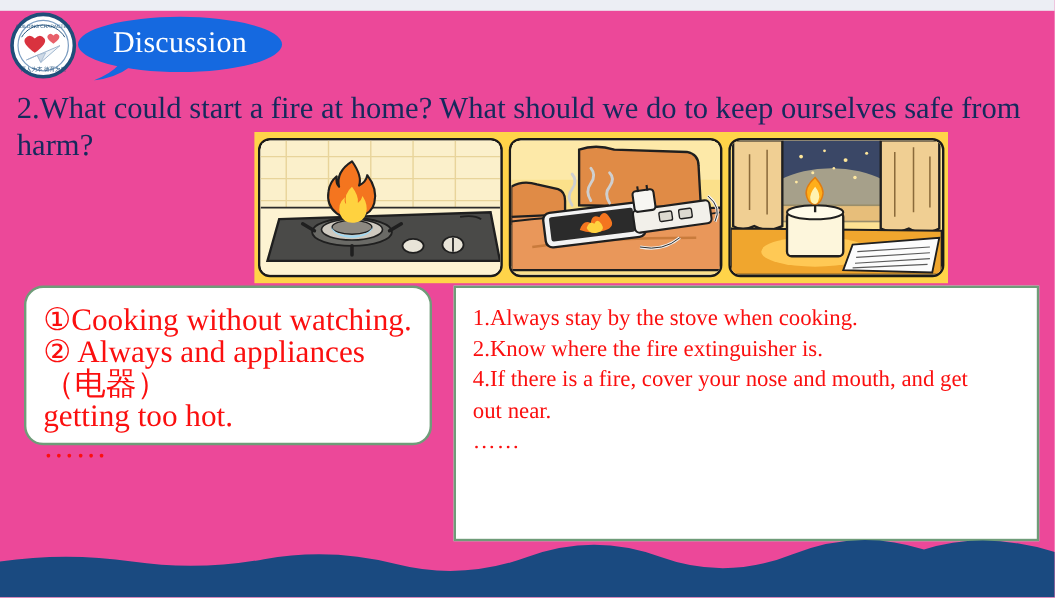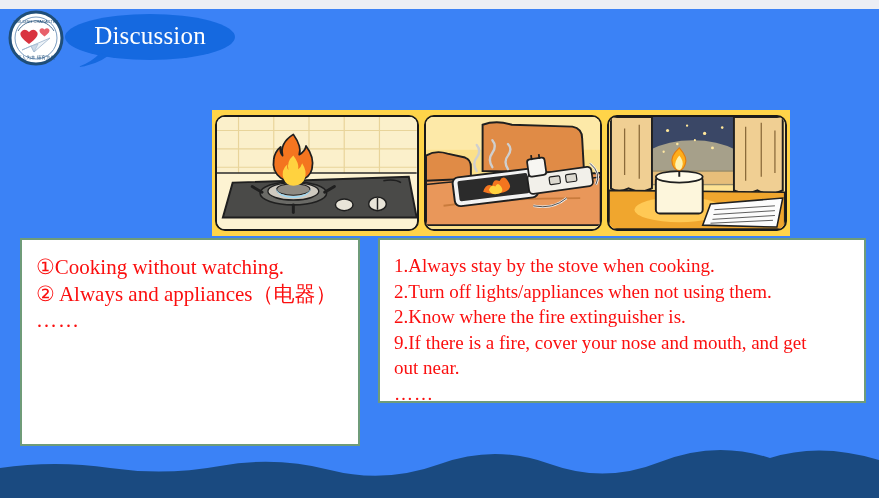--- a/index.html
+++ b/index.html
@@ -12,21 +12,21 @@
     overflow: hidden;
     background: #ffffff;
     font-family: "Liberation Serif", serif;
     position: relative;
   }
   #slide {
     position: absolute;
     inset: 0;
     width: 879px;
     height: 498px;
-    background: #3b82f6;
+    background: #ec4899;
   }
   .top-strip {
     position: absolute;
     top: 0; left: 0;
     width: 879px;
     height: 9px;
     background: #eceef4;
   }
 
   
@@ -104,30 +104,31 @@
     border: 2px solid #6f9c79;
     background: #ffffff;
     box-sizing: border-box;
     color: #fb0f0f;
     font-family: "Liberation Serif", serif;
   }
   .answer-box.left {
     left: 20px;
     top: 238px;
     width: 340px;
-    height: 208px;
+    height: 133px;
     padding: 14px 10px 0 14px;
-    font-size: 21px;
+    font-size: 26px;
     line-height: 26.5px;
+    border-radius: 16px;
   }
   .answer-box.right {
     left: 378px;
     top: 238px;
     width: 488px;
-    height: 165px;
+    height: 213px;
     padding: 13px 24px 0 14px;
     font-size: 19px;
     line-height: 25.5px;
   }
   .answer-box p { margin: 0; }
   .dots { letter-spacing: 1px; }
 
   
   .wave {
     position: absolute;
@@ -159,20 +160,21 @@
   </div>
 
   <div class="bubble">
     <svg viewBox="0 0 172 54">
       <ellipse cx="86" cy="24" rx="85" ry="23" fill="#1569e0"></ellipse>
       <path d="M36 40 q-8 9 -22 14 q18 -2 30 -11z" fill="#1569e0"></path>
     </svg>
   </div>
   <div class="bubble-label">Discussion</div>
 
+  <div class="question">2.What could start a fire at home? What should we do to keep ourselves safe from harm?</div>
 
   <div class="strip">
 
     <div class="panel p1">
       <svg viewBox="0 0 204 116" preserveAspectRatio="none">
         <rect x="0" y="0" width="204" height="116" fill="#fdf3d2"></rect>
         <rect x="0" y="0" width="204" height="58" fill="#fbf0cb"></rect>
         <g stroke="#e8d49a" stroke-width="1.2" fill="none">
           <line x1="0" y1="14" x2="204" y2="14"></line>
           <line x1="0" y1="33" x2="204" y2="33"></line>
@@ -279,28 +281,28 @@
           <line x1="104" y1="110" x2="168" y2="107"></line>
         </g>
       </svg>
     </div>
 
   </div>
 
   <div class="answer-box left">
     <p>①Cooking without watching.</p>
     <p>② Always and appliances（电器）</p>
+    <p>getting too hot.</p>
     <p class="dots">……</p>
   </div>
 
   <div class="answer-box right">
     <p>1.Always stay by the stove when cooking.</p>
-    <p>2.Turn off lights/appliances when not using them.</p>
     <p>2.Know where the fire extinguisher is.</p>
-    <p>9.If there is a fire, cover your nose and mouth, and get</p>
+    <p>4.If there is a fire, cover your nose and mouth, and get</p>
     <p>out near.</p>
     <p class="dots">……</p>
   </div>
 
   <div class="wave">
     <svg viewBox="0 0 879 52" preserveAspectRatio="none">
       <path d="M0 22 q55 -8 110 0 q55 8 110 -2 q55 -10 110 4 q55 14 110 -6 q55 -20 110 0 q55 20 110 -2 q55 -22 110 -4 q50 -16 109 2 L879 52 L0 52z" fill="#1a4a80"></path>
     </svg>
   </div>
 

